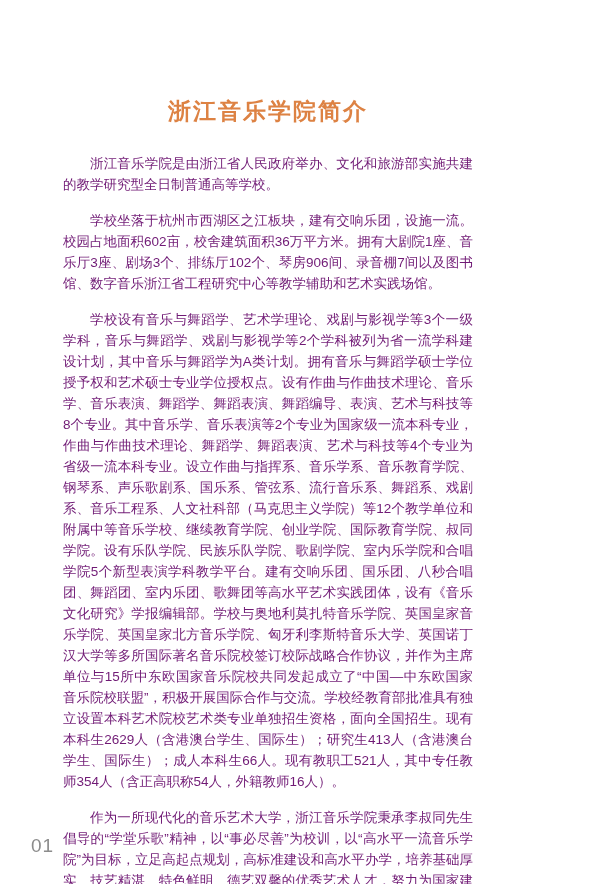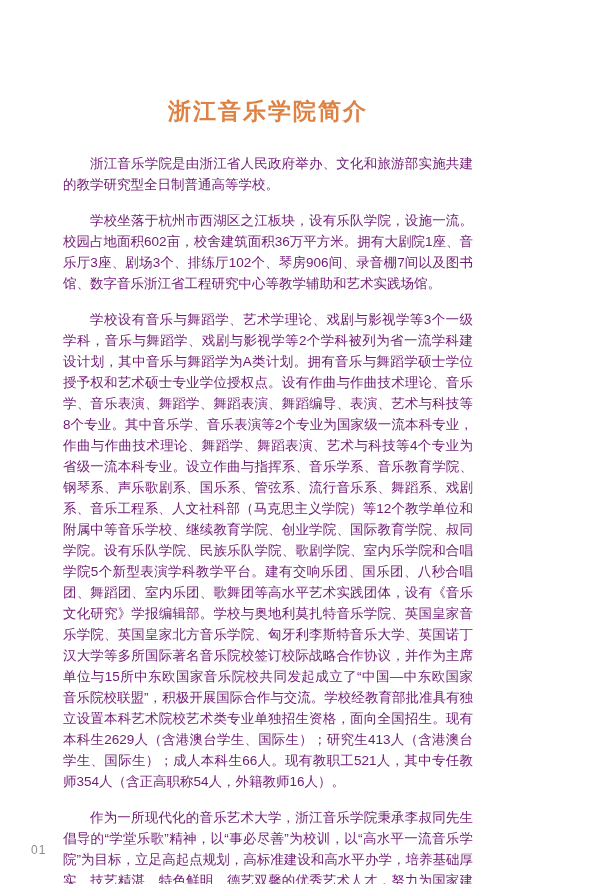--- a/index.html
+++ b/index.html
@@ -33,30 +33,30 @@
     color: #701a75;
     text-align: justify;
     text-indent: 2em;
     margin-bottom: 15px;
     word-break: break-all;
   }
   .page-number {
     position: absolute;
     left: 31px;
     bottom: 27px;
-    font-size: 12px;
+    font-size: 19px;
     color: #8C8C8C;
     letter-spacing: 1px;
   }
 </style>
 </head>
 <body>
 
 <div class="page">
   <div class="content">
     <h1 class="doc-title">浙江音乐学院简介</h1>
     <p class="para">浙江音乐学院是由浙江省人民政府举办、文化和旅游部实施共建的教学研究型全日制普通高等学校。</p>
-    <p class="para">学校坐落于杭州市西湖区之江板块，设有乐队学院，设施一流。校园占地面积602亩，校舍建筑面积36万平方米。拥有大剧院1座、音乐厅3座、剧场3个、排练厅102个、琴房906间、录音棚7间以及图书馆、数字音乐浙江省工程研究中心等教学辅助和艺术实践场馆。</p>
+    <p class="para">学校坐落于杭州市西湖区之江板块，建有交响乐团，设施一流。校园占地面积602亩，校舍建筑面积36万平方米。拥有大剧院1座、音乐厅3座、剧场3个、排练厅102个、琴房906间、录音棚7间以及图书馆、数字音乐浙江省工程研究中心等教学辅助和艺术实践场馆。</p>
     <p class="para">学校设有音乐与舞蹈学、艺术学理论、戏剧与影视学等3个一级学科，音乐与舞蹈学、戏剧与影视学等2个学科被列为省一流学科建设计划，其中音乐与舞蹈学为A类计划。拥有音乐与舞蹈学硕士学位授予权和艺术硕士专业学位授权点。设有作曲与作曲技术理论、音乐学、音乐表演、舞蹈学、舞蹈表演、舞蹈编导、表演、艺术与科技等8个专业。其中音乐学、音乐表演等2个专业为国家级一流本科专业，作曲与作曲技术理论、舞蹈学、舞蹈表演、艺术与科技等4个专业为省级一流本科专业。设立作曲与指挥系、音乐学系、音乐教育学院、钢琴系、声乐歌剧系、国乐系、管弦系、流行音乐系、舞蹈系、戏剧系、音乐工程系、人文社科部（马克思主义学院）等12个教学单位和附属中等音乐学校、继续教育学院、创业学院、国际教育学院、叔同学院。设有乐队学院、民族乐队学院、歌剧学院、室内乐学院和合唱学院5个新型表演学科教学平台。建有交响乐团、国乐团、八秒合唱团、舞蹈团、室内乐团、歌舞团等高水平艺术实践团体，设有《音乐文化研究》学报编辑部。学校与奥地利莫扎特音乐学院、英国皇家音乐学院、英国皇家北方音乐学院、匈牙利李斯特音乐大学、英国诺丁汉大学等多所国际著名音乐院校签订校际战略合作协议，并作为主席单位与15所中东欧国家音乐院校共同发起成立了“中国—中东欧国家音乐院校联盟”，积极开展国际合作与交流。学校经教育部批准具有独立设置本科艺术院校艺术类专业单独招生资格，面向全国招生。现有本科生2629人（含港澳台学生、国际生）；研究生413人（含港澳台学生、国际生）；成人本科生66人。现有教职工521人，其中专任教师354人（含正高职称54人，外籍教师16人）。</p>
     <p class="para">作为一所现代化的音乐艺术大学，浙江音乐学院秉承李叔同先生倡导的“学堂乐歌”精神，以“事必尽善”为校训，以“高水平一流音乐学院”为目标，立足高起点规划，高标准建设和高水平办学，培养基础厚实、技艺精湛、特色鲜明、德艺双馨的优秀艺术人才，努力为国家建设和人类文明进步做出新贡献。</p>
   </div>
   <div class="page-number">01</div>
 </div>
 
 </body></html>

